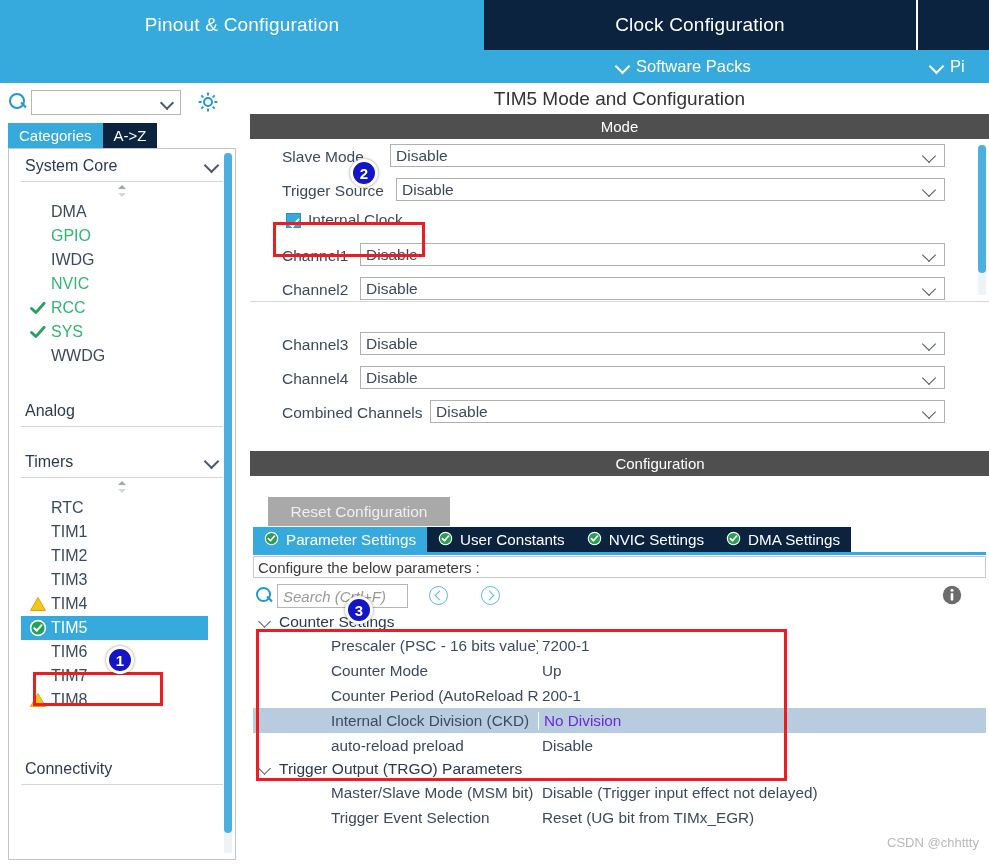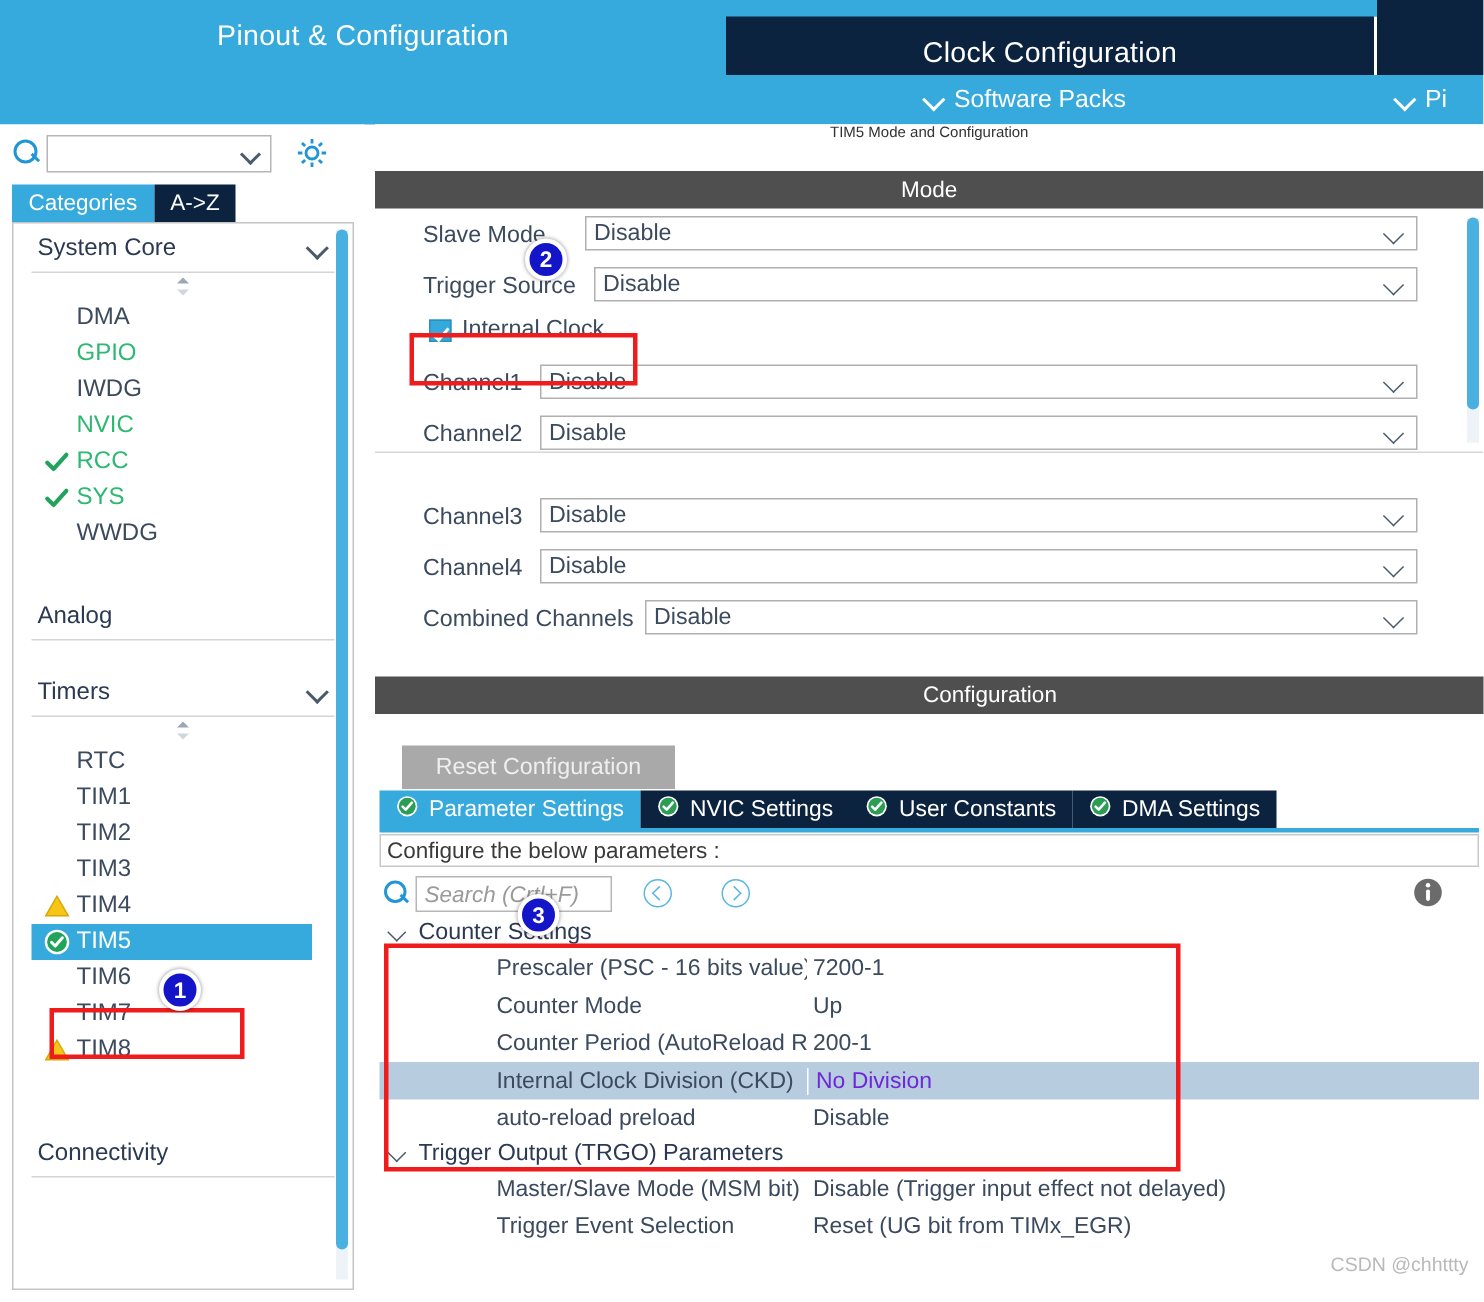--- a/index.html
+++ b/index.html
@@ -12,21 +12,21 @@
   #app { position: relative; width: 989px; height: 868px; }
 
   
   .topbar { position: absolute; left: 0; top: 0; width: 989px; height: 50px;
             background: #36a9dd; display: flex; }
   .top-tab { height: 50px; display: flex; align-items: center; justify-content: center;
              color: #ffffff; font-size: 19px; letter-spacing: .2px; }
   .top-tab.active { background: #36a9dd; }
   .top-tab.inactive { background: #0c2340; }
   .tab-pinout { width: 484px; }
-  .tab-clock  { width: 434px; border-right: 2px solid #ffffff; margin-top: 11px; }
+  .tab-clock  { width: 434px; border-right: 2px solid #ffffff; }
   .tab-right  { flex: 1 1 auto; background: #0c2340; }
 
   
   .subbar { position: absolute; left: 0; top: 50px; width: 989px; height: 33px;
             background: #36a9dd; display: flex; align-items: center; }
   .subitem { color: #ffffff; font-size: 16.5px; display: flex; align-items: center; gap: 7px; }
   .sp-packs { position: absolute; left: 616px; }
   .sp-pin   { position: absolute; left: 930px; }
   .chev-d { display: inline-block; width: 13px; height: 13px; position: relative; }
   .chev-d::after { content: ""; position: absolute; left: 1px; top: 1px;
@@ -83,22 +83,22 @@
   .periph.selected { background: #36a9dd; color: #ffffff; width: 187px; }
   .periph.selected .nm { color: #ffffff; }
 
   .tick { display: block; }
   .warn { display: block; }
 
   .spacer-sm { height: 26px; }
 
   
   .right { position: absolute; left: 250px; top: 83px; width: 739px; height: 785px; background: #fff; }
-  .panel-title { height: 31px; display: flex; justify-content: center;
-                 font-size: 10px; color: #333; background: #ffffff; }
+  .panel-title { height: 31px; display: flex; align-items: center; justify-content: center;
+                 font-size: 19px; color: #333; background: #ffffff; }
   .band { height: 25px; background: #4f4f4f; color: #ffffff; font-size: 15px;
           display: flex; align-items: center; justify-content: center; }
 
   .mode-area { position: relative; height: 163px; border-bottom: 1px solid #d6d6d6; }
   .mrow { position: absolute; left: 0; height: 24px; display: flex; align-items: center; }
   .mlabel { font-size: 15.5px; color: #3c4a5e; white-space: nowrap; }
   .msel { height: 23px; border: 1px solid #b0b0b0; background: #ffffff; position: relative;
           display: flex; align-items: center; padding-left: 5px; font-size: 15.5px; color: #3c4a5e; }
   .msel .cv { position: absolute; right: 8px; top: 6px; width: 12px; height: 12px; }
   .msel .cv::after { content: ""; position: absolute; left: 0; top: 0; width: 9px; height: 9px;
@@ -456,31 +456,31 @@
           <span>Parameter Settings</span>
         </div>
         <div class="cfg-tab inactive">
           <span>
             <svg width="15" height="15" viewBox="0 0 16 16">
               <circle cx="8" cy="8" r="7.2" fill="#ffffff"></circle>
               <circle cx="8" cy="8" r="6" fill="#2c9d55"></circle>
               <path d="M4.7 8.2 L6.9 10.4 L11.3 5.4" stroke="#ffffff" stroke-width="1.8" fill="none" stroke-linecap="round" stroke-linejoin="round"></path>
             </svg>
           </span>
-          <span>NVIC Settings</span>
+          <span>User Constants</span>
         </div>
         <div class="cfg-tab inactive">
           <span>
             <svg width="15" height="15" viewBox="0 0 16 16">
               <circle cx="8" cy="8" r="7.2" fill="#ffffff"></circle>
               <circle cx="8" cy="8" r="6" fill="#2c9d55"></circle>
               <path d="M4.7 8.2 L6.9 10.4 L11.3 5.4" stroke="#ffffff" stroke-width="1.8" fill="none" stroke-linecap="round" stroke-linejoin="round"></path>
             </svg>
           </span>
-          <span>User Constants</span>
+          <span>NVIC Settings</span>
         </div>
         <div class="cfg-tab inactive">
           <span>
             <svg width="15" height="15" viewBox="0 0 16 16">
               <circle cx="8" cy="8" r="7.2" fill="#ffffff"></circle>
               <circle cx="8" cy="8" r="6" fill="#2c9d55"></circle>
               <path d="M4.7 8.2 L6.9 10.4 L11.3 5.4" stroke="#ffffff" stroke-width="1.8" fill="none" stroke-linecap="round" stroke-linejoin="round"></path>
             </svg>
           </span>
           <span>DMA Settings</span>

